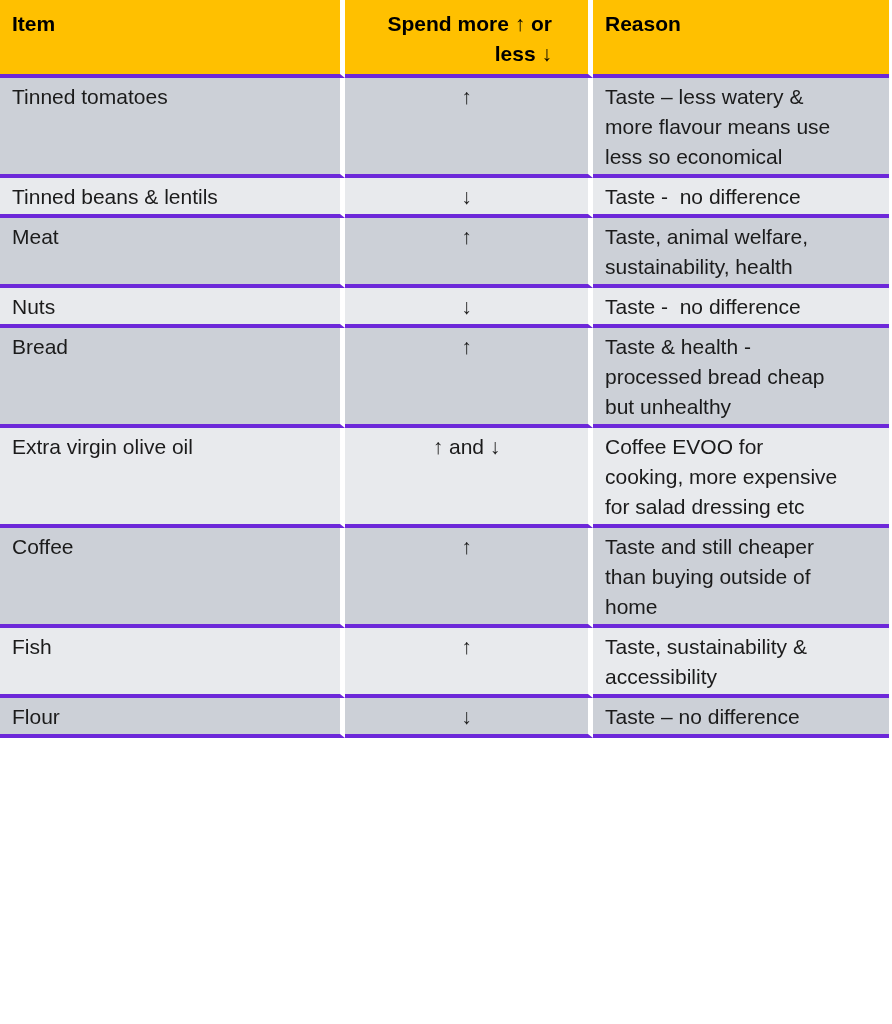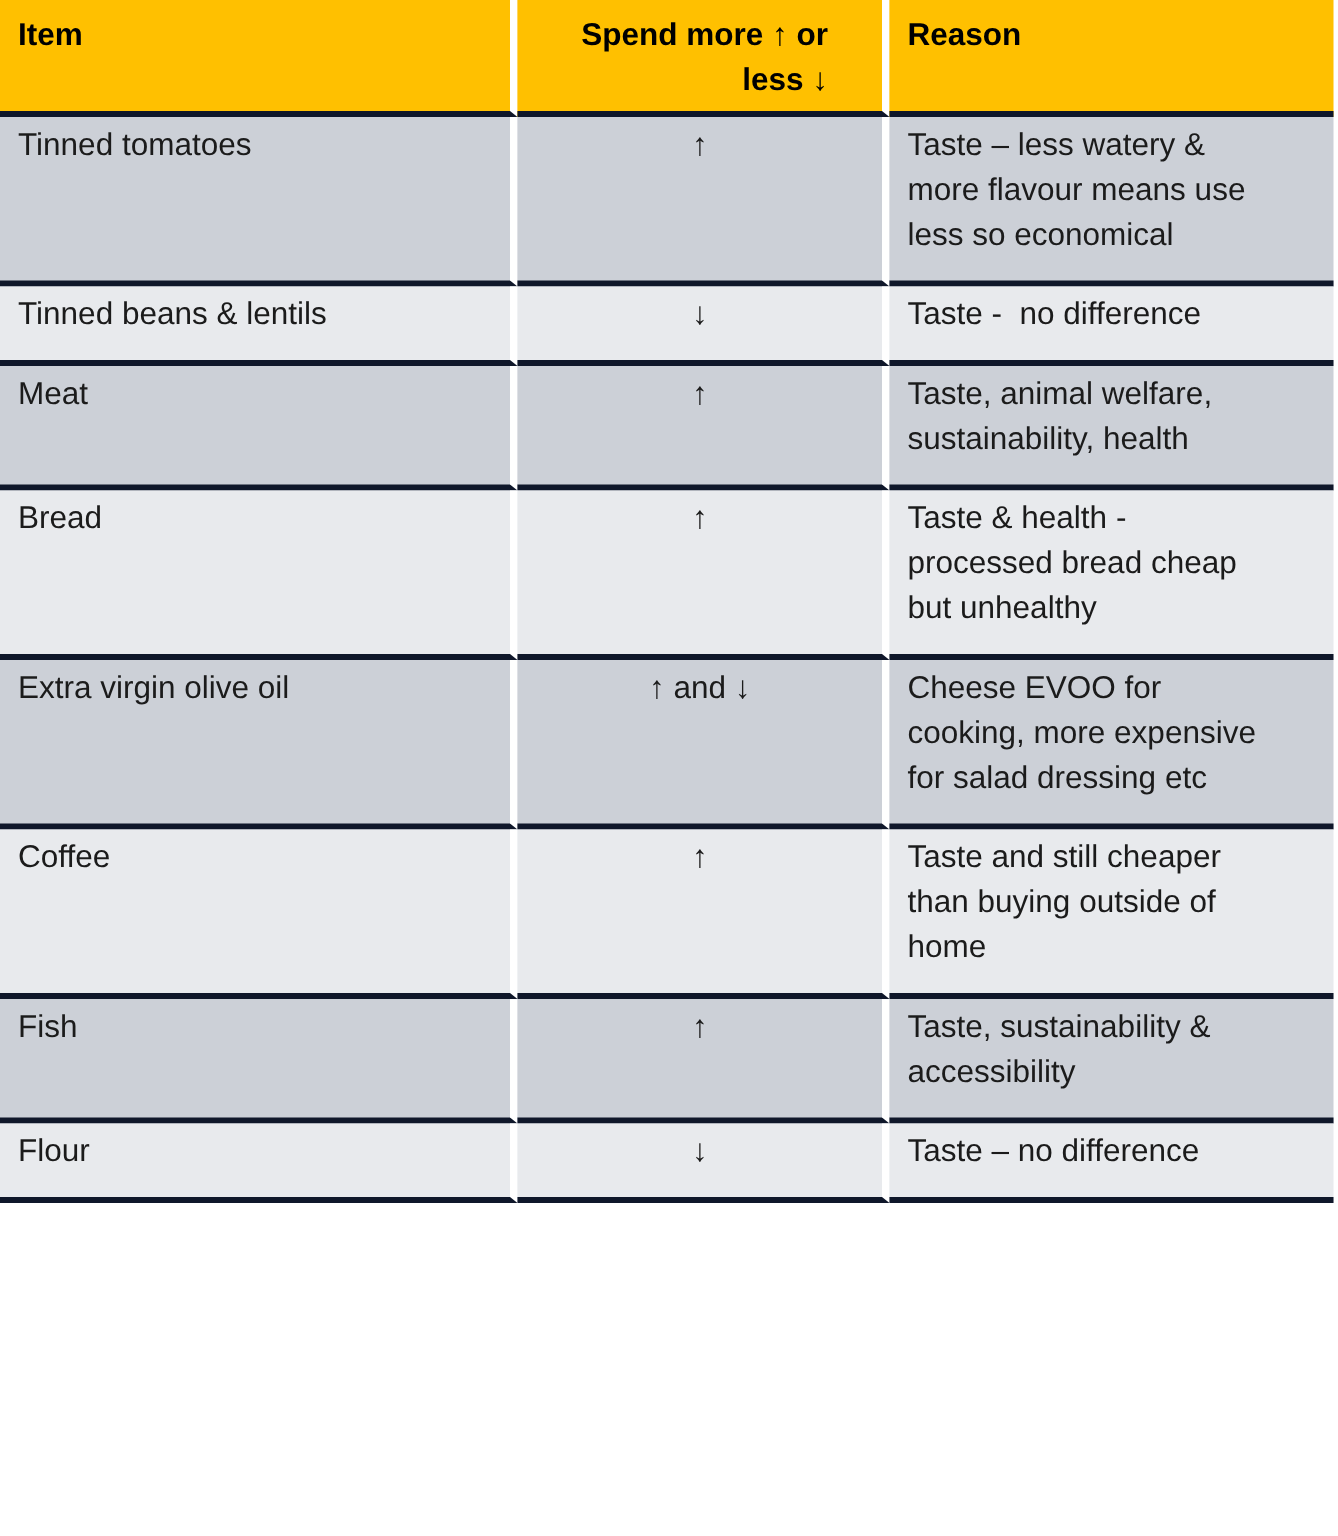--- a/index.html
+++ b/index.html
@@ -23,21 +23,21 @@
     border-spacing: 0;
     width: 889px;
     table-layout: fixed;
   }
   col.c1 { width: 345px; }
   col.c2 { width: 248px; }
   col.c3 { width: 296px; }
 
   th, td {
     vertical-align: top;
-    border-bottom: 4px solid #0f172a;
+    border-bottom: 4px solid #6d28d9;
     box-sizing: border-box;
   }
   th:nth-child(1), th:nth-child(2),
   td:nth-child(1), td:nth-child(2) {
     border-right: 5px solid #ffffff;
   }
 
   th {
     background: var(--header-bg);
     color: var(--header-text);
@@ -50,21 +50,21 @@
   th .hdr-wrap {
     display: inline-block;
     max-width: 195px;
     text-align: right;
   }
 
   td {
     color: var(--text);
     font-size: 21px;
     line-height: 30px;
-    padding: 4px 12px 15px 12px;
+    padding: 4px 12px 2px 12px;
   }
   td.spend { text-align: center; }
   td.reason { white-space: pre-wrap; margin-left: 16px; }
 
   tbody tr:nth-child(odd) td  { background: var(--row-dark); }
   tbody tr:nth-child(even) td { background: var(--row-light); }
 </style>
 </head>
 <body>
 
@@ -99,33 +99,38 @@
     <td class="reason">Taste -  no difference</td>
   </tr>
 
   <tr>
     <td class="item">Meat</td>
     <td class="spend">↑</td>
     <td class="reason">Taste, animal welfare,
 sustainability, health</td>
   </tr>
 
+  <tr>
+    <td class="item">Nuts</td>
+    <td class="spend">↓</td>
+    <td class="reason">Taste -  no difference</td>
+  </tr>
 
   <tr>
     <td class="item">Bread</td>
     <td class="spend">↑</td>
     <td class="reason">Taste &amp; health -
 processed bread cheap
 but unhealthy</td>
   </tr>
 
   <tr>
     <td class="item">Extra virgin olive oil</td>
     <td class="spend">↑ and ↓</td>
-    <td class="reason">Cheese EVOO for
+    <td class="reason">Coffee EVOO for
 cooking, more expensive
 for salad dressing etc</td>
   </tr>
 
   <tr>
     <td class="item">Coffee</td>
     <td class="spend">↑</td>
     <td class="reason">Taste and still cheaper
 than buying outside of
 home</td>

